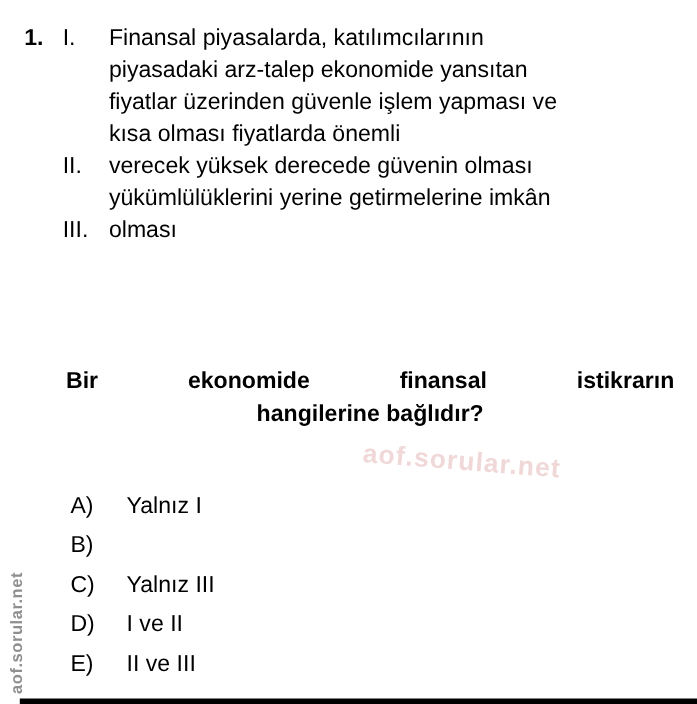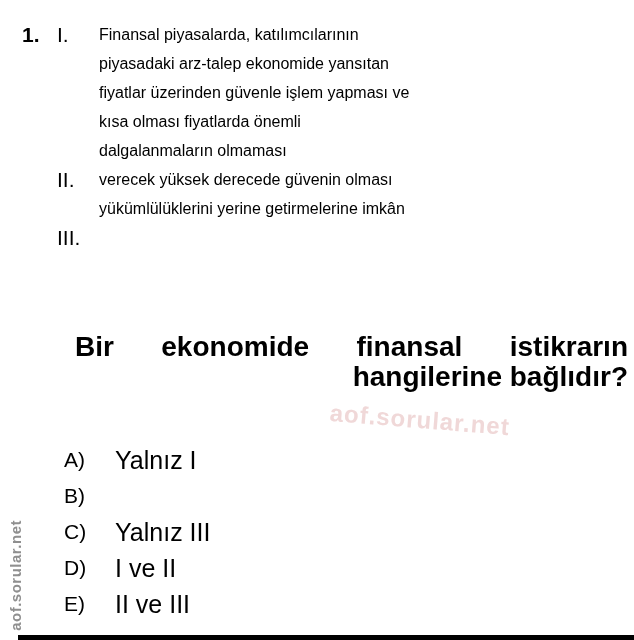--- a/index.html
+++ b/index.html
@@ -13,34 +13,34 @@
     position:absolute; left:22px; top:20px;
     font-size:21px; line-height:29px; font-weight:bold;
   }
 
   .list { position:absolute; left:57px; top:20px; }
   .stmt-row { display:flex; }
   .roman {
     width:42px; flex-shrink:0;
     font-size:21px; line-height:29px;
   }
-  .stmt-lines { font-size:16px; line-height:29px; }
+  .stmt-lines { font-size:21px; line-height:29px; }
   .stmt-lines > div { white-space:nowrap; }
 
   .stem {
     position:absolute; left:60px; top:332px; width:553px;
-    font-size:28px; line-height:30px; font-weight:bold;margin-left:15px;
+    font-size:21px; line-height:30px; font-weight:bold;
   }
   .stem-line-just { text-align:justify; text-align-last:justify; }
-  .stem-line-last { text-align:right; }
+  .stem-line-last { text-align:center; }
 
   .options { position:absolute; left:64px; top:448px; }
   .opt-row { display:flex; height:36px; align-items:flex-start; cursor:default; }
   .opt-letter { width:51px; flex-shrink:0; font-size:21px; line-height:24px; }
-  .opt-text { font-size:25px; line-height:24px; white-space:nowrap; }
+  .opt-text { font-size:21px; line-height:24px; white-space:nowrap; }
 
   .wm-center {
     position:absolute; left:331px; top:399px;
     font-size:24px; font-weight:bold; letter-spacing:1px;
     color:#f0d8d8;
     transform:rotate(4.5deg); transform-origin:left top;
     white-space:nowrap; pointer-events:none;
   }
   .wm-left {
     position:absolute; left:7px; bottom:9px;
@@ -62,35 +62,35 @@
 
   <div class="list">
 
     <div class="stmt-row">
       <span class="roman">I.</span>
       <div class="stmt-lines">
         <div>Finansal piyasalarda, katılımcılarının</div>
         <div>piyasadaki arz-talep ekonomide yansıtan</div>
         <div>fiyatlar üzerinden güvenle işlem yapması ve</div>
         <div>kısa olması fiyatlarda önemli</div>
-        <div>dalgalanmaların olmaması</div>
       </div>
     </div>
 
     <div class="stmt-row">
       <span class="roman">II.</span>
       <div class="stmt-lines">
         <div>verecek yüksek derecede güvenin olması</div>
         <div>yükümlülüklerini yerine getirmelerine imkân</div>
       </div>
     </div>
 
     <div class="stmt-row">
       <span class="roman">III.</span>
       <div class="stmt-lines">
+        <div>olması</div>
       </div>
     </div>
 
   </div>
 
   <div class="stem">
     <div class="stem-line-just">Bir ekonomide finansal istikrarın</div>
     <div class="stem-line-last">hangilerine bağlıdır?</div>
   </div>
 

